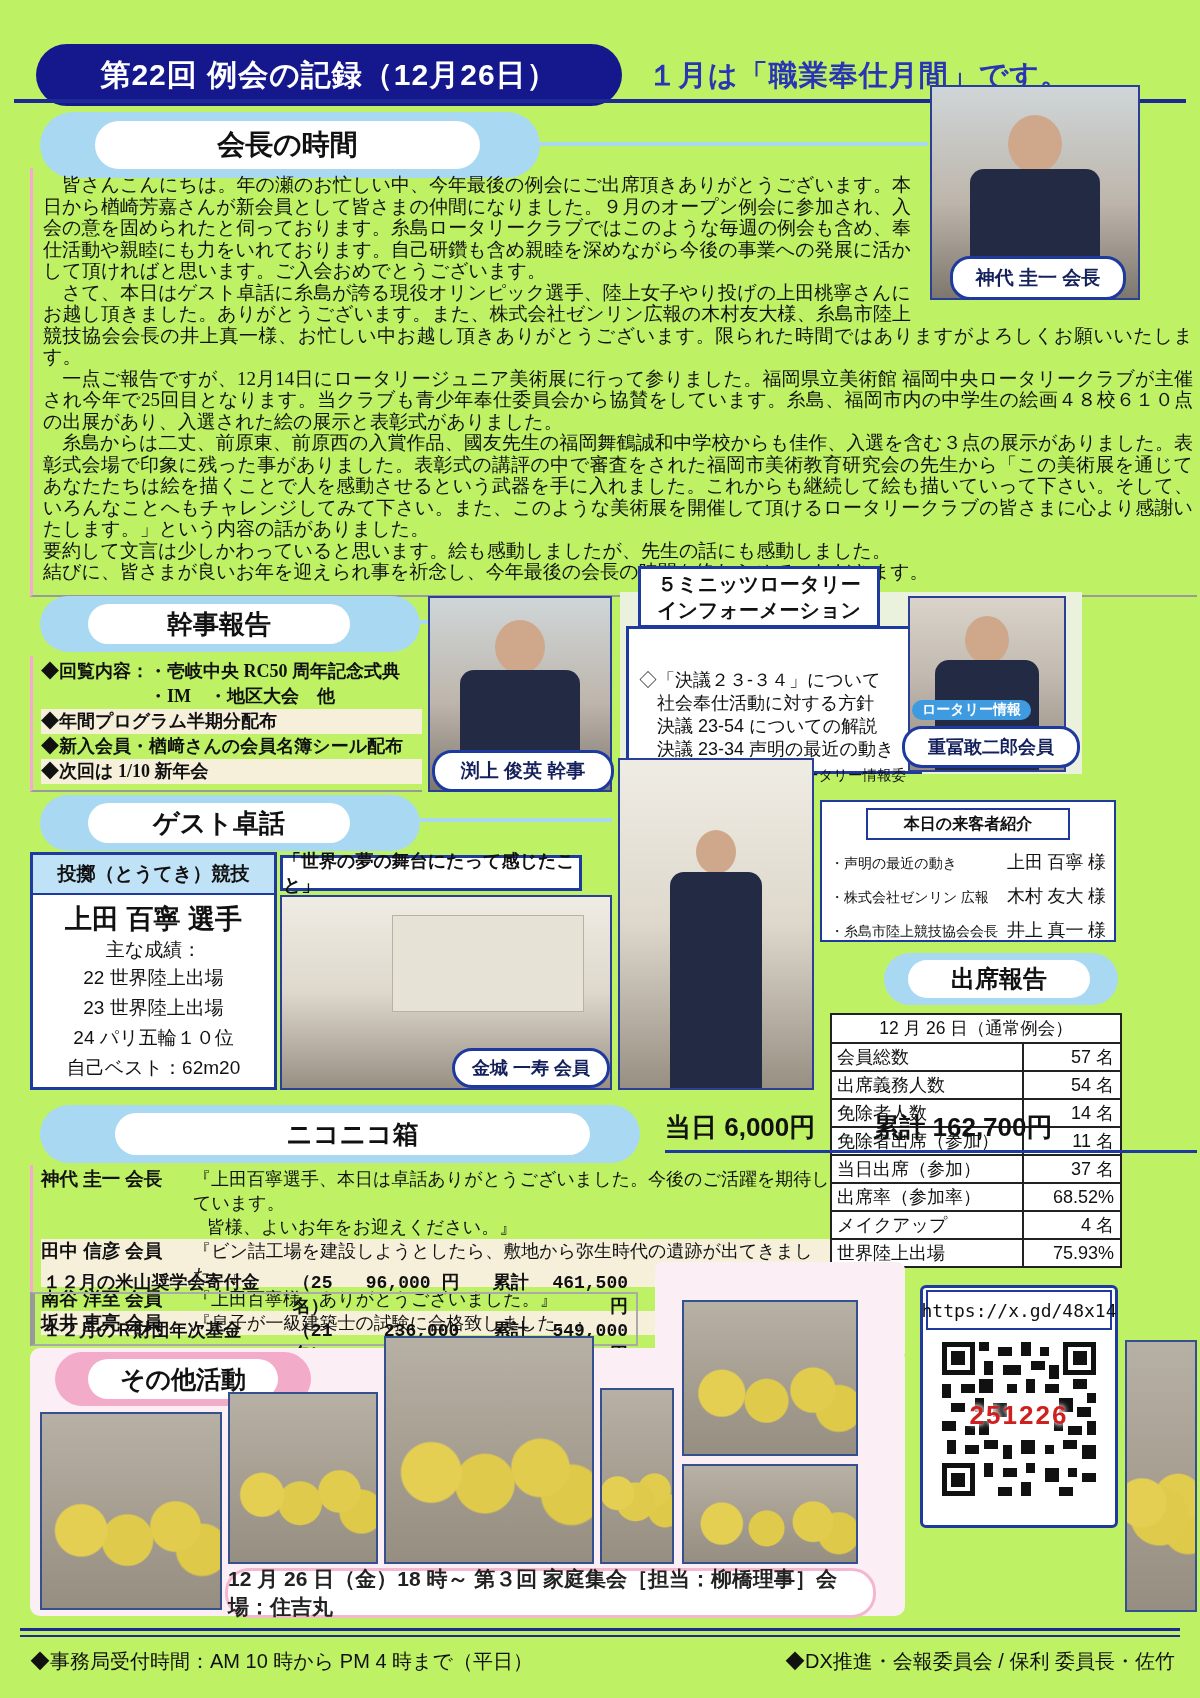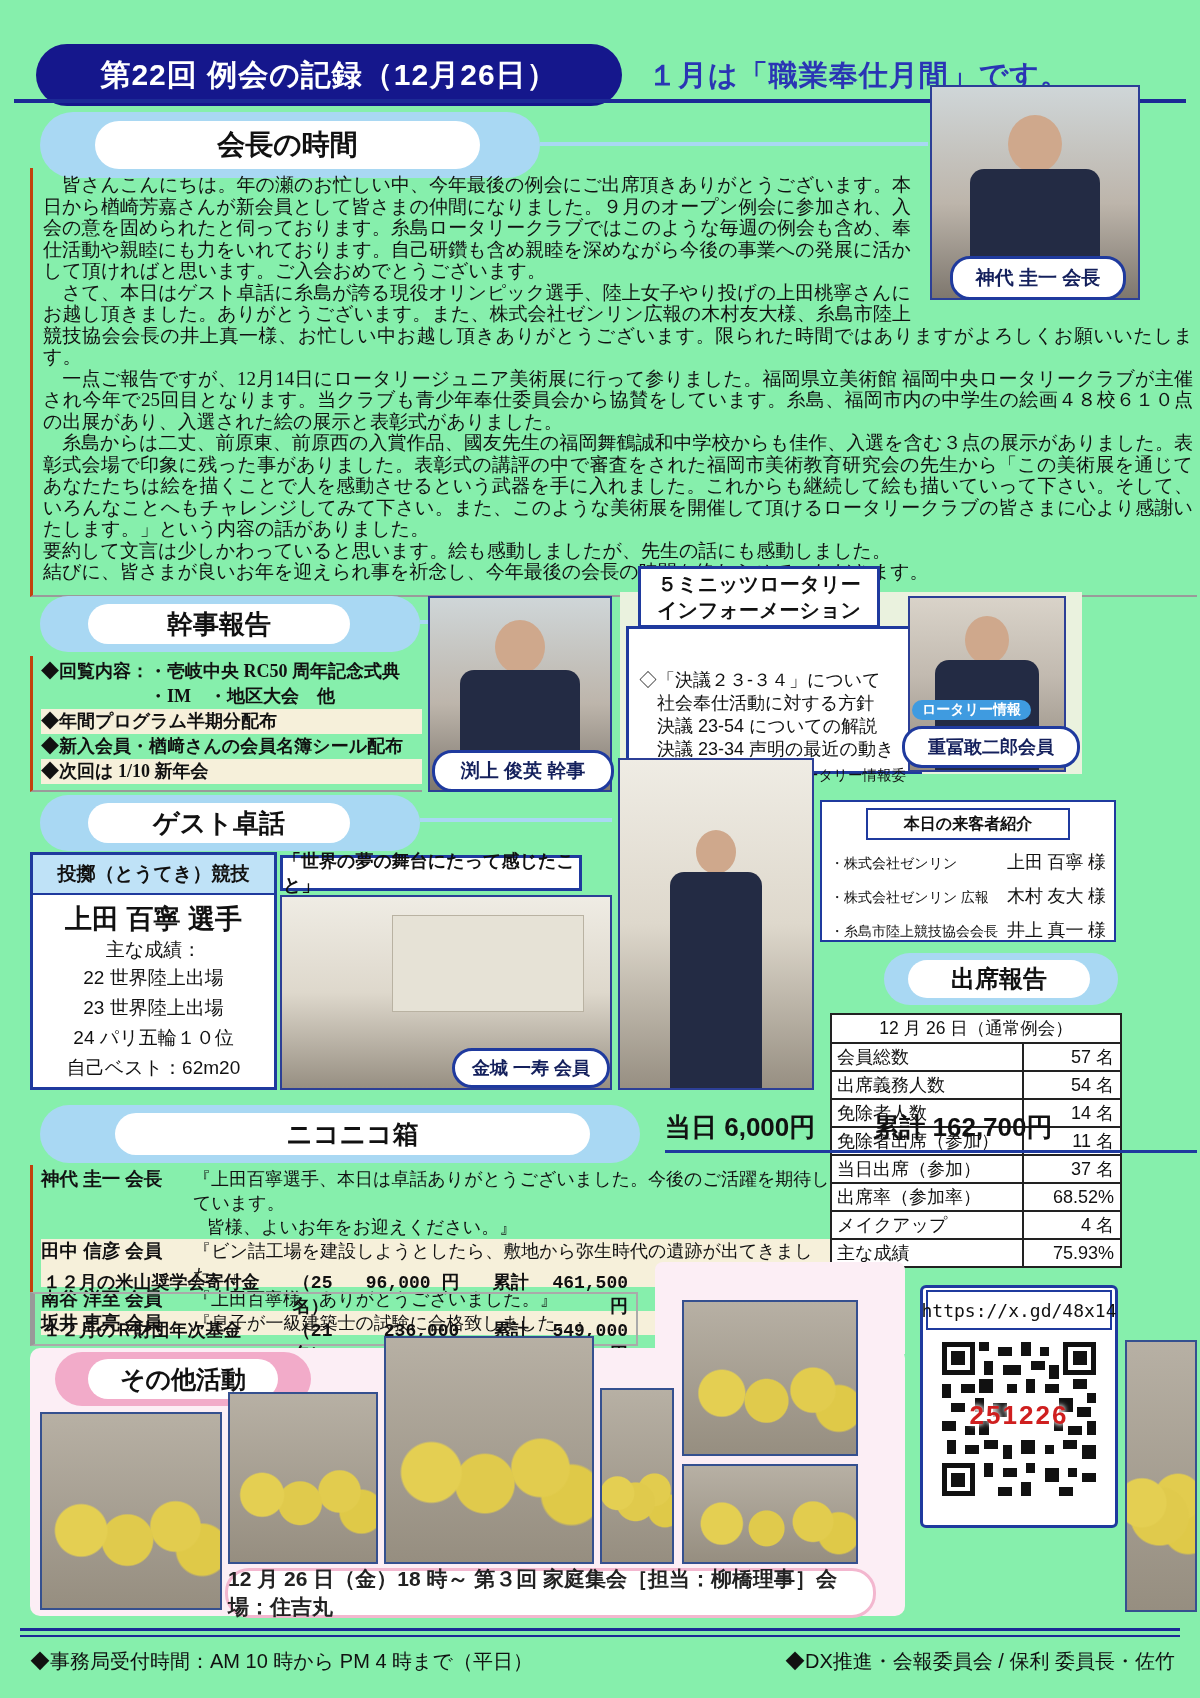--- a/index.html
+++ b/index.html
@@ -1,36 +1,36 @@
 <!DOCTYPE html>
 <html lang="ja"><head>
 <meta charset="utf-8">
 <style>
   html,body{margin:0;padding:0;background:#e8e8e8;}
   body{font-family:"Liberation Sans",sans-serif;color:#111;}
-  #page{position:relative;width:1200px;height:1698px;background:#86efac;margin:0 auto;overflow:hidden;}
+  #page{position:relative;width:1200px;height:1698px;background:#bef264;margin:0 auto;overflow:hidden;}
   .abs{position:absolute;}
   .mincho{font-family:"Liberation Serif",serif;}
   .mono{font-family:"DejaVu Sans Mono",monospace;}
 
   
   .title-badge{left:36px;top:44px;width:586px;height:62px;background:#15178c;border-radius:32px;
     color:#fff;font-size:30px;font-weight:bold;display:flex;align-items:center;justify-content:center;letter-spacing:1px;}
   .month-note{left:648px;top:56px;font-size:29px;font-weight:bold;color:#2a35b4;letter-spacing:1px;}
   .head-rule{left:14px;top:99px;width:1172px;height:0;border-top:4px solid #1c2a96;}
 
   
   .pill{background:#a9d8f3;border-radius:34px;}
   .pill.pink{background:#f2abc9;}
   .pill-inner{position:absolute;background:#fff;border-radius:26px;display:flex;align-items:center;justify-content:center;
     font-weight:bold;color:#111;}
   .pill-line{background:#a9d8f3;}
 
   
-  .lblock{border-left:3px solid #c2410c;}
+  .lblock{border-left:3px solid #f9a8d4;}
   .bblock{border-bottom:2px solid #9a9a9a;}
   .hl{background:#f6f0da;}
 
   
   .photo{border:2px solid #2c3f96;box-sizing:border-box;overflow:hidden;}
   .photo-indoor{background:linear-gradient(180deg,#d9d3c9 0%,#c2bab0 45%,#948c80 100%);}
   .photo-room{background:linear-gradient(180deg,#cfd6d8 0%,#bdb5ab 55%,#7e776e 100%);}
   .photo-stage{background:linear-gradient(180deg,#efece4 0%,#ded8cc 50%,#978f82 100%);}
   .photo-yellow{background:
     radial-gradient(circle at 22% 60%,#e4cf52 0 14%,rgba(0,0,0,0) 15%),
@@ -220,21 +220,21 @@
   <div class="abs caption" style="left:452px;top:1048px;width:152px;height:34px;font-size:18px;">金城 一寿 会員</div>
 
   <div class="abs photo photo-stage" style="left:618px;top:758px;width:196px;height:332px;">
     <div class="fig-head" style="top:70px;width:40px;height:44px;"></div>
     <div class="fig-body" style="top:112px;width:92px;height:220px;"></div>
   </div>
 
   <div class="abs visitors mincho">
     <div class="vhead">本日の来客者紹介</div>
     <div class="vrow">
-      <span class="vorg">・株式会社ゼンリン</span>
+      <span class="vorg">・声明の最近の動き</span>
       <span class="vname">上田 百寧 様</span>
     </div>
     <div class="vrow">
       <span class="vorg">・株式会社ゼンリン 広報</span>
       <span class="vname">木村 友大 様</span>
     </div>
     <div class="vrow">
       <span class="vorg">・糸島市陸上競技協会会長</span>
       <span class="vname">井上 真一 様</span>
     </div>
@@ -267,21 +267,21 @@
     </div>
     <div class="att-row">
       <span class="att-label">出席率（参加率）</span>
       <span class="att-value">68.52%</span>
     </div>
     <div class="att-row">
       <span class="att-label">メイクアップ</span>
       <span class="att-value">4 名</span>
     </div>
     <div class="att-row">
-      <span class="att-label">主な成績</span>
+      <span class="att-label">世界陸上出場</span>
       <span class="att-value">75.93%</span>
     </div>
   </div>
 
   <div class="abs pill" style="left:40px;top:1105px;width:600px;height:58px;">
     <div class="pill-inner" style="left:75px;top:8px;width:475px;height:42px;font-size:26px;">ニコニコ箱</div>
   </div>
   <div class="abs nico-amounts">
     <span>当日 6,000円</span>
     <span>累計 162,700円</span>

